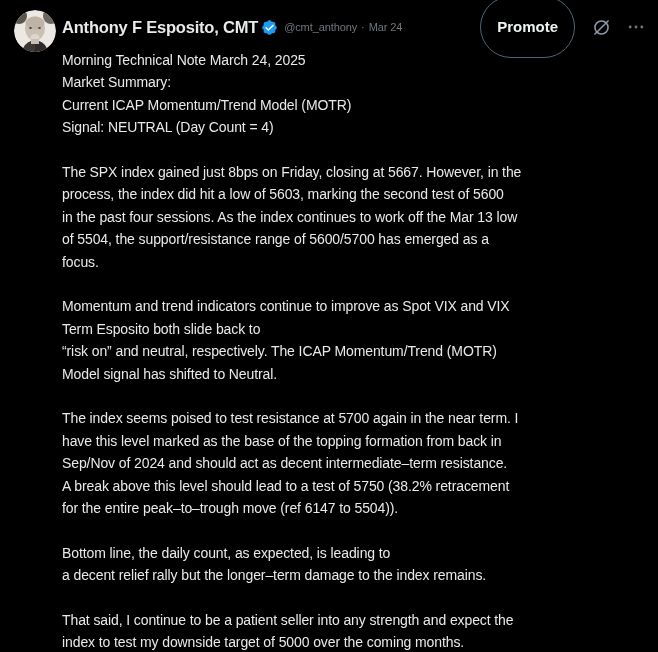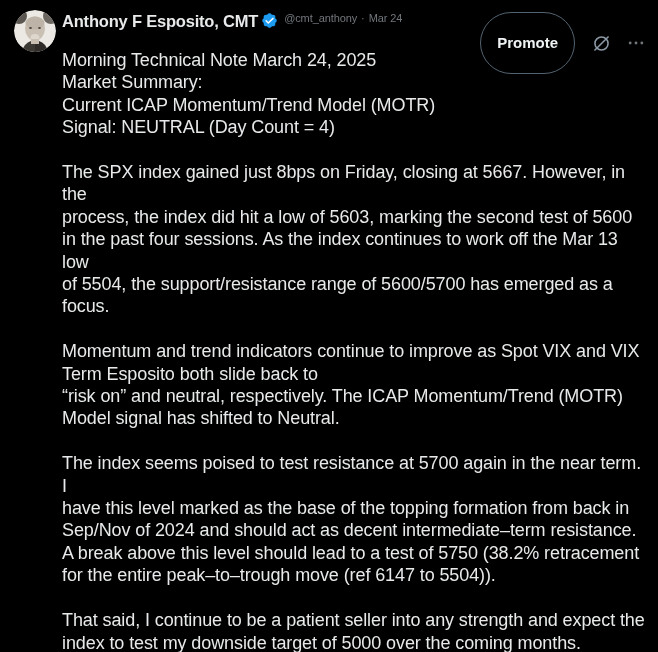--- a/index.html
+++ b/index.html
@@ -15,21 +15,21 @@
     padding: 10px 10px 0 14px;
     width: 658px; height: 652px;
   }
   .avatar-col { width: 48px; flex: 0 0 48px; }
   .avatar {
     width: 42px; height: 42px; border-radius: 50%;
     overflow: hidden; display: block; cursor: pointer;
   }
   .content-col { flex: 1; min-width: 0; }
   .header-row {
-    display: flex; align-items: flex-start;
+    display: flex; align-items: center;
     height: 30px; margin-top: 2px;
     white-space: nowrap;
   }
   .author-name {
     font-size: 16.5px; font-weight: 700; color: #e7e9ea;
     letter-spacing: -0.2px; cursor: pointer;
   }
   .badge { width: 17px; height: 17px; margin-left: 3px; flex: 0 0 auto; }
   .handle-group {
     margin-left: 6px; font-size: 11px; color: #71767b; letter-spacing: -0.1px;
@@ -49,21 +49,21 @@
     line-height: 18px;
   }
   .icon-btn {
     background: none; border: none; padding: 0; cursor: pointer;
     display: flex; align-items: center; justify-content: center;
   }
   .grok-btn { margin-left: 16px; }
   .more-btn { margin-left: 14px; margin-right: 2px; }
   .body-text { margin-top: 7px; }
   .para {
-    font-size: 18px;
+    font-size: 14px;
     line-height: 22.4px;
     letter-spacing: -0.1px;
     color: #e7e9ea;
     white-space: pre-line;
     margin-bottom: 22.4px;
     margin-top: 6px;
   }
   .para:last-child { margin-bottom: 0; }
 </style>
 </head>
@@ -139,18 +139,20 @@
 focus.</div>
       <div class="para">Momentum and trend indicators continue to improve as Spot VIX and VIX
 Term Esposito both slide back to
 “risk on” and neutral, respectively. The ICAP Momentum/Trend (MOTR)
 Model signal has shifted to Neutral.</div>
       <div class="para">The index seems poised to test resistance at 5700 again in the near term. I
 have this level marked as the base of the topping formation from back in
 Sep/Nov of 2024 and should act as decent intermediate–term resistance.
 A break above this level should lead to a test of 5750 (38.2% retracement
 for the entire peak–to–trough move (ref 6147 to 5504)).</div>
+      <div class="para">Bottom line, the daily count, as expected, is leading to
+a decent relief rally but the longer–term damage to the index remains.</div>
       <div class="para">That said, I continue to be a patient seller into any strength and expect the
 index to test my downside target of 5000 over the coming months.</div>
     </div>
 
   </div>
 </div>
 
 </body></html>

